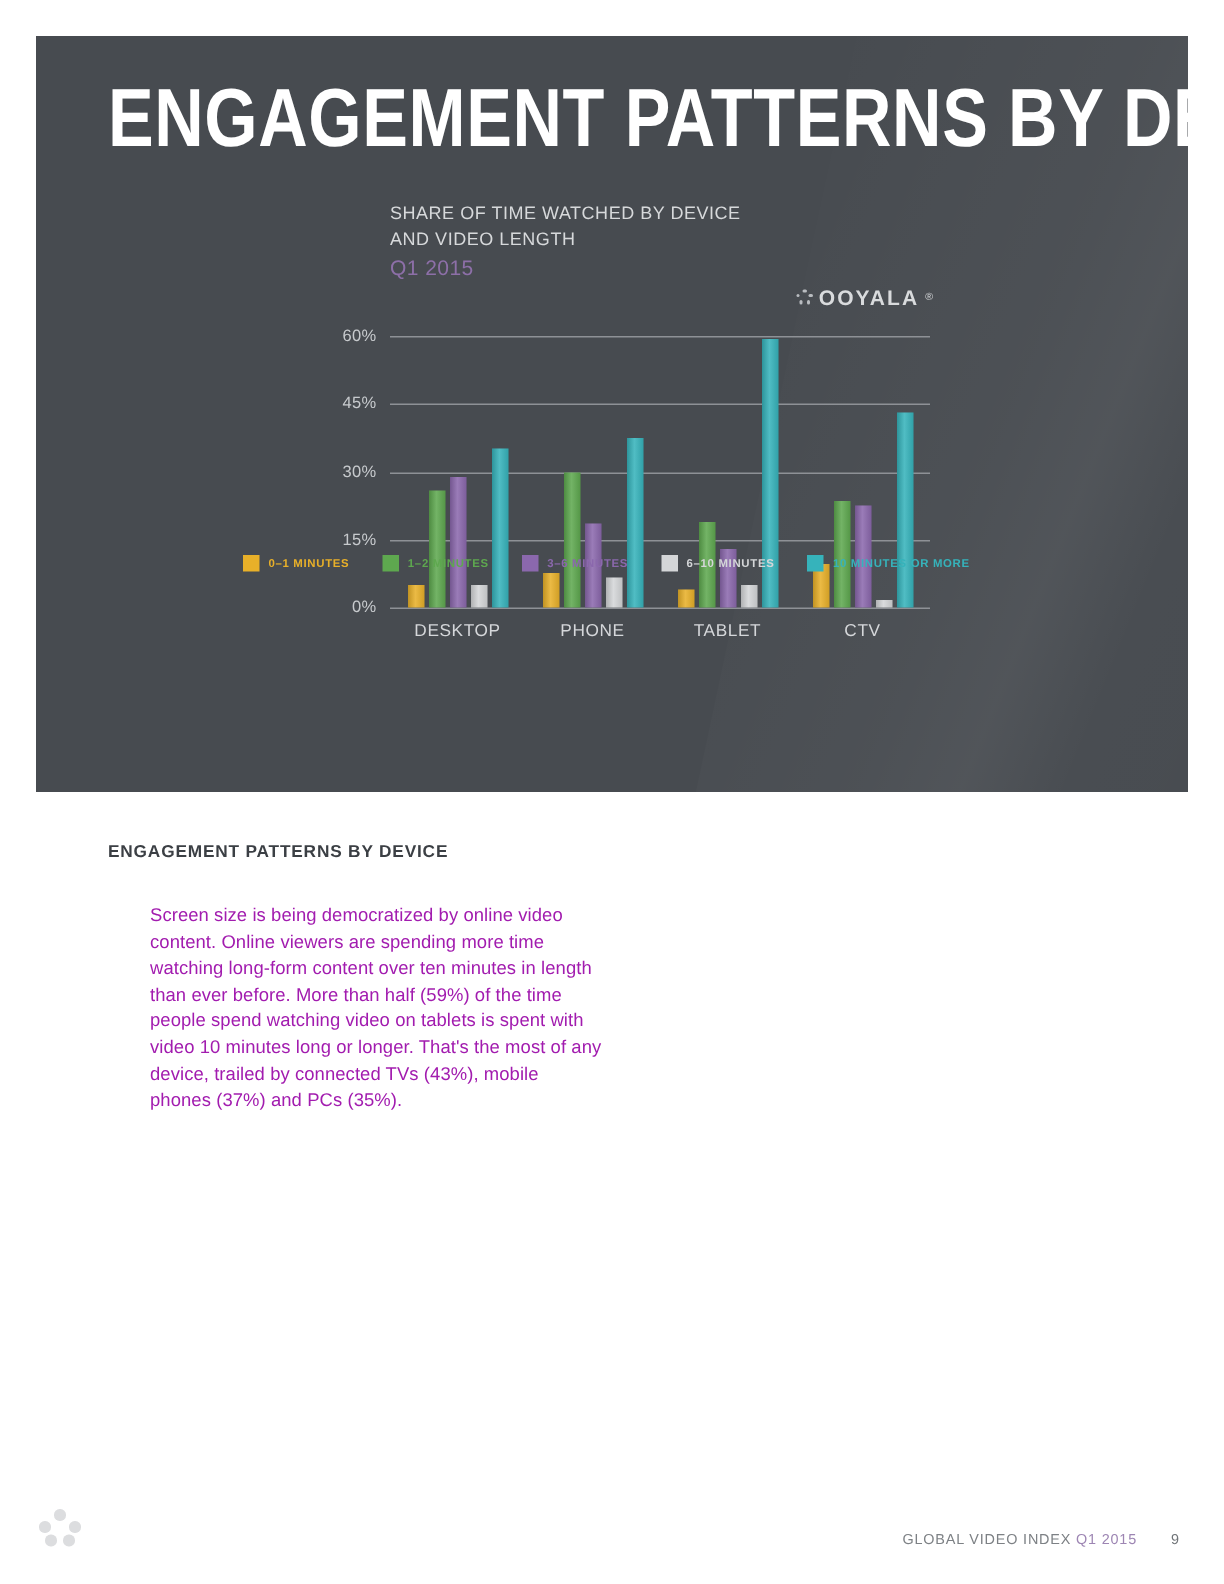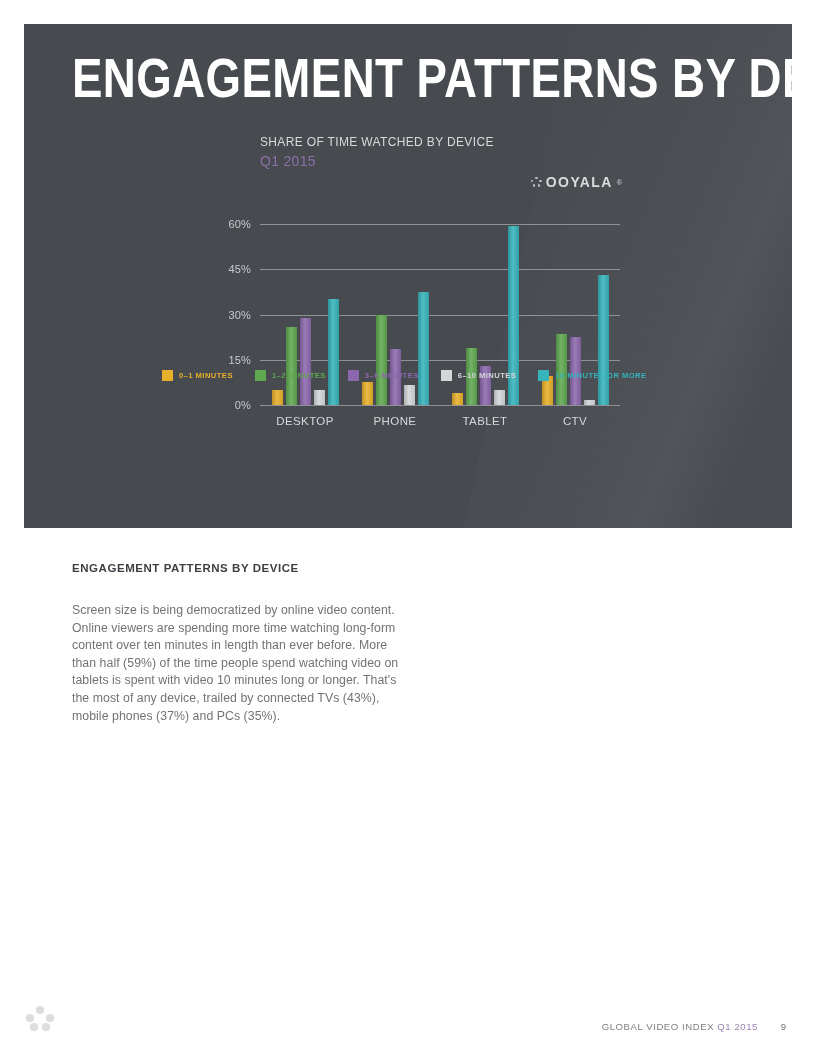--- a/index.html
+++ b/index.html
@@ -42,21 +42,21 @@
   .chart-head { position: relative; height: 72px; }
   .chart-subtitle {
     color: #d7d9db; font-size: 12px; line-height: 17px;
     letter-spacing: 0.35px; text-transform: uppercase;
   }
   .chart-period {
     color: #8d6fa8; font-size: 14px; line-height: 18px;
     letter-spacing: 0.3px; margin-top: 1px;
   }
   .ooyala {
-    position: absolute; right: -2px; top: 40px;
+    position: absolute; right: -2px; top: 56px;
     display: flex; align-items: center; gap: 4px;
   }
   .ooyala-dots { position: relative; width: 11px; height: 11px; }
   .ooyala-dots i {
     position: absolute; width: 2.6px; height: 2.6px; border-radius: 50%;
     background: #b9bcc0;
   }
   .ooyala-dots i:nth-child(1) { left: 4.2px; top: 0px; }
   .ooyala-dots i:nth-child(2) { left: 0px;   top: 3.4px; }
   .ooyala-dots i:nth-child(3) { left: 8.2px; top: 3.4px; }
@@ -113,22 +113,22 @@
   .legend-label { font-size: 7.6px; letter-spacing: 0.45px; font-weight: bold; white-space: nowrap; }
 
   
   .body-wrap { position: absolute; left: 72px; top: 562px; width: 330px; }
   .body-heading {
     color: #3b3f44; font-size: 11.5px; font-weight: bold;
     letter-spacing: 0.55px; text-transform: uppercase;
     margin-bottom: 28px;
   }
   .body-para {
-    color: #737373; font-size: 12.3px; line-height: 17.6px;
-    letter-spacing: 0.05px; margin-bottom: 22px;
+    color: #a21caf; font-size: 12.3px; line-height: 17.6px;
+    letter-spacing: 0.05px; margin-bottom: 22px; margin-left: 28px;
   }
 
   
   .footer-logo { position: absolute; left: 26px; bottom: 22px; width: 28px; height: 28px; }
   .footer-logo i {
     position: absolute; width: 7.5px; height: 7.5px; border-radius: 50%;
     background: #dcdddf;
   }
   .footer-logo i:nth-child(1) { left: 10px;  top: 0px; }
   .footer-logo i:nth-child(2) { left: 0px;   top: 8px; }
@@ -152,20 +152,21 @@
 <div class="page">
 
   <div class="hero">
     <div class="hero-sheen"></div>
     <div class="hero-title">ENGAGEMENT PATTERNS BY DEVICE</div>
 
     <div class="chart-block">
 
       <div class="chart-head">
         <div class="chart-subtitle">SHARE OF TIME WATCHED BY DEVICE</div>
+        <div class="chart-subtitle">AND VIDEO LENGTH</div>
         <div class="chart-period">Q1 2015</div>
 
         <div class="ooyala">
           <span class="ooyala-dots">
             <i></i>
               <i></i>
               <i></i>
               <i></i>
               <i></i>
           </span>

